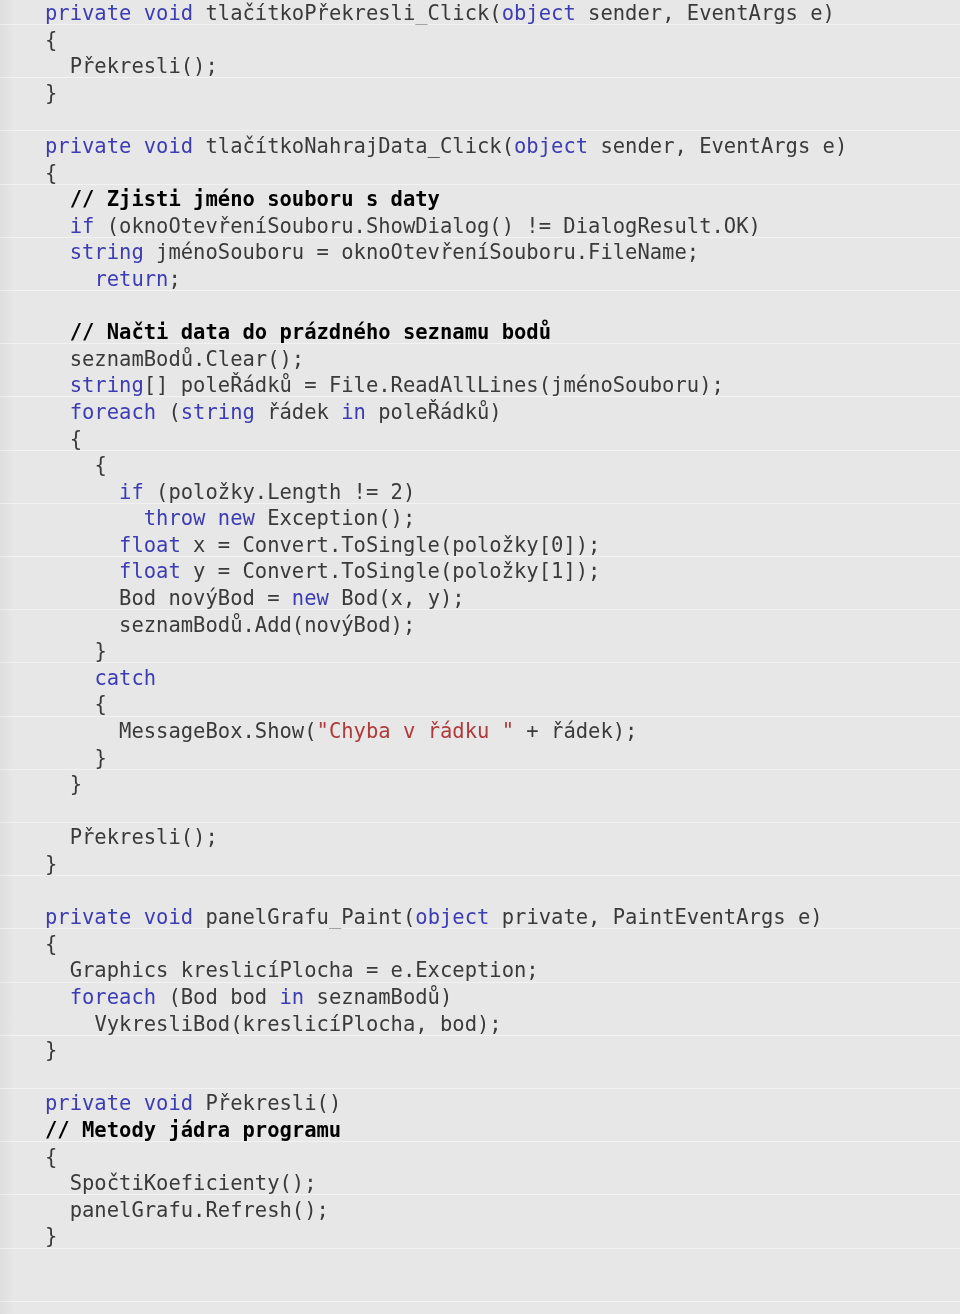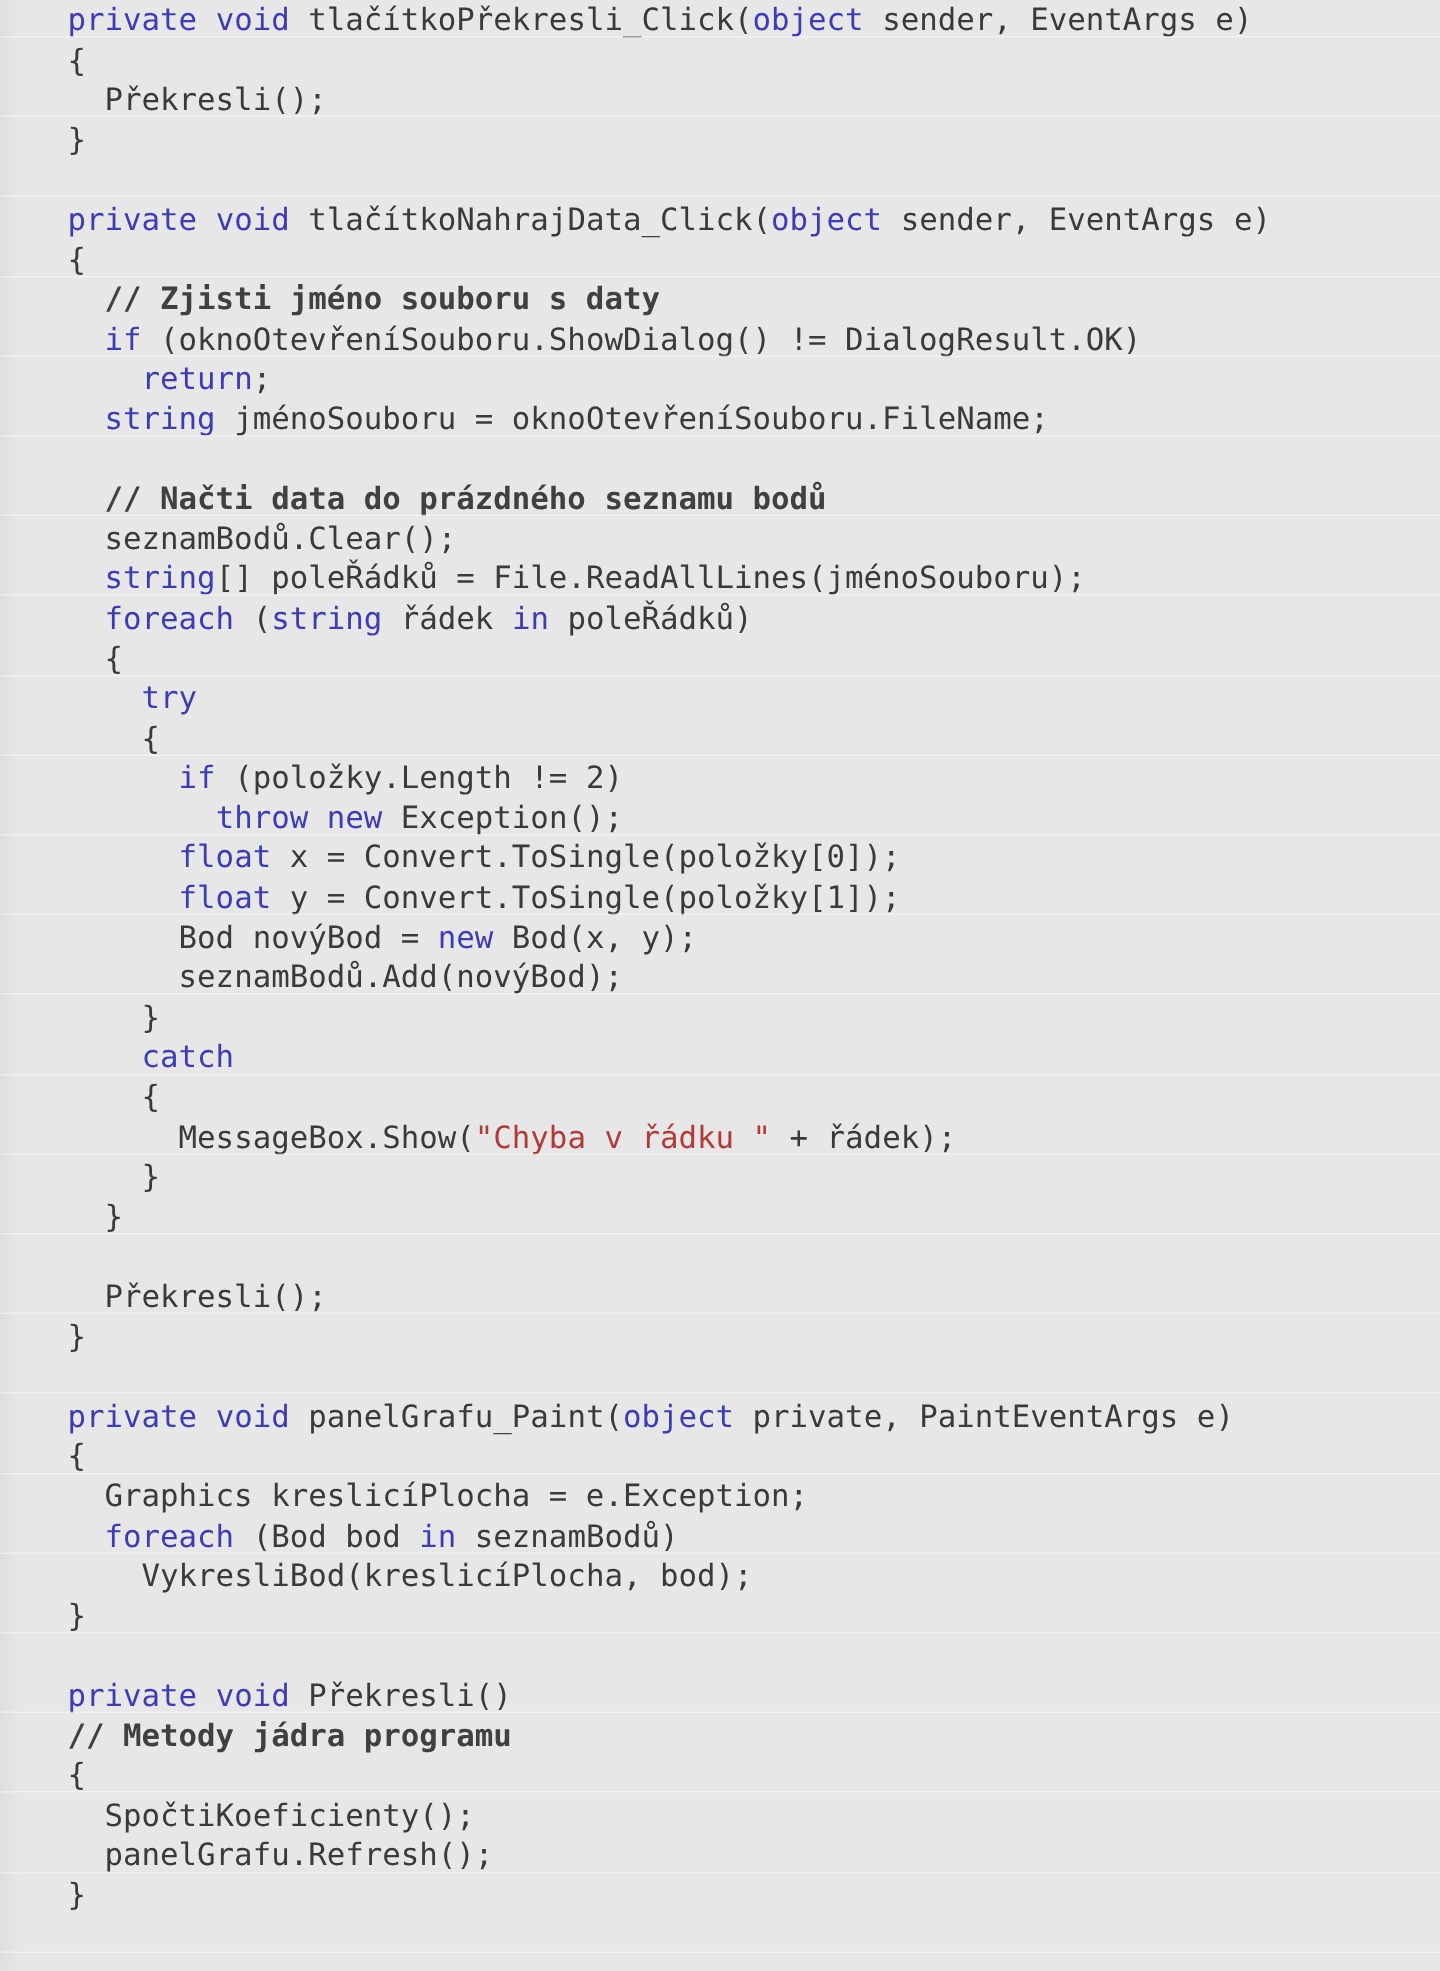--- a/index.html
+++ b/index.html
@@ -30,21 +30,21 @@
     letter-spacing: 0px;
     white-space: pre;
     color: #3a3a3a;
     padding-left: 45px;
     box-sizing: border-box;
   }
   .code-line.blank { color: transparent; }
 
   
   .tok-kw      { color: #3c3cb4; }
-  .tok-cmt     { color: #404040; font-weight: bold; }
+  .tok-cmt     { color: #000000; font-weight: bold; }
   .tok-str     { color: #b03a3a; }
   .tok-plain   { color: #3a3a3a; }
 
   
   .scanline {
     position: absolute;
     left: 0;
     width: 960px;
     height: 1px;
     background: rgba(255,255,255,0.45);
@@ -66,29 +66,28 @@
   <div id="code-body">
       <div class="code-line"><span class="tok-kw">private</span><span class="tok-plain"> </span><span class="tok-kw">void</span><span class="tok-plain"> tlačítkoPřekresli_Click(</span><span class="tok-kw">object</span><span class="tok-plain"> sender, EventArgs e)</span></div>
       <div class="code-line"><span class="tok-plain">{</span></div>
       <div class="code-line">  <span class="tok-plain">Překresli();</span></div>
       <div class="code-line"><span class="tok-plain">}</span></div>
       <div class="code-line blank">&nbsp;</div>
       <div class="code-line"><span class="tok-kw">private</span><span class="tok-plain"> </span><span class="tok-kw">void</span><span class="tok-plain"> tlačítkoNahrajData_Click(</span><span class="tok-kw">object</span><span class="tok-plain"> sender, EventArgs e)</span></div>
       <div class="code-line"><span class="tok-plain">{</span></div>
       <div class="code-line">  <span class="tok-cmt">// Zjisti jméno souboru s daty</span></div>
       <div class="code-line">  <span class="tok-kw">if</span><span class="tok-plain"> (oknoOtevřeníSouboru.ShowDialog() != DialogResult.OK)</span></div>
+      <div class="code-line">  <span class="tok-kw">string</span><span class="tok-plain"> jménoSouboru = oknoOtevřeníSouboru.FileName;</span></div>
       <div class="code-line">    <span class="tok-kw">return</span><span class="tok-plain">;</span></div>
-      <div class="code-line">  <span class="tok-kw">string</span><span class="tok-plain"> jménoSouboru = oknoOtevřeníSouboru.FileName;</span></div>
       <div class="code-line blank">&nbsp;</div>
       <div class="code-line">  <span class="tok-cmt">// Načti data do prázdného seznamu bodů</span></div>
       <div class="code-line">  <span class="tok-plain">seznamBodů.Clear();</span></div>
       <div class="code-line">  <span class="tok-kw">string</span><span class="tok-plain">[] poleŘádků = File.ReadAllLines(jménoSouboru);</span></div>
       <div class="code-line">  <span class="tok-kw">foreach</span><span class="tok-plain"> (</span><span class="tok-kw">string</span><span class="tok-plain"> řádek </span><span class="tok-kw">in</span><span class="tok-plain"> poleŘádků)</span></div>
       <div class="code-line">  <span class="tok-plain">{</span></div>
-      <div class="code-line">    <span class="tok-kw">try</span></div>
       <div class="code-line">    <span class="tok-plain">{</span></div>
       <div class="code-line">      <span class="tok-kw">if</span><span class="tok-plain"> (položky.Length != 2)</span></div>
       <div class="code-line">        <span class="tok-kw">throw</span><span class="tok-plain"> </span><span class="tok-kw">new</span><span class="tok-plain"> Exception();</span></div>
       <div class="code-line">      <span class="tok-kw">float</span><span class="tok-plain"> x = Convert.ToSingle(položky[0]);</span></div>
       <div class="code-line">      <span class="tok-kw">float</span><span class="tok-plain"> y = Convert.ToSingle(položky[1]);</span></div>
       <div class="code-line">      <span class="tok-plain">Bod novýBod = </span><span class="tok-kw">new</span><span class="tok-plain"> Bod(x, y);</span></div>
       <div class="code-line">      <span class="tok-plain">seznamBodů.Add(novýBod);</span></div>
       <div class="code-line">    <span class="tok-plain">}</span></div>
       <div class="code-line">    <span class="tok-kw">catch</span></div>
       <div class="code-line">    <span class="tok-plain">{</span></div>

